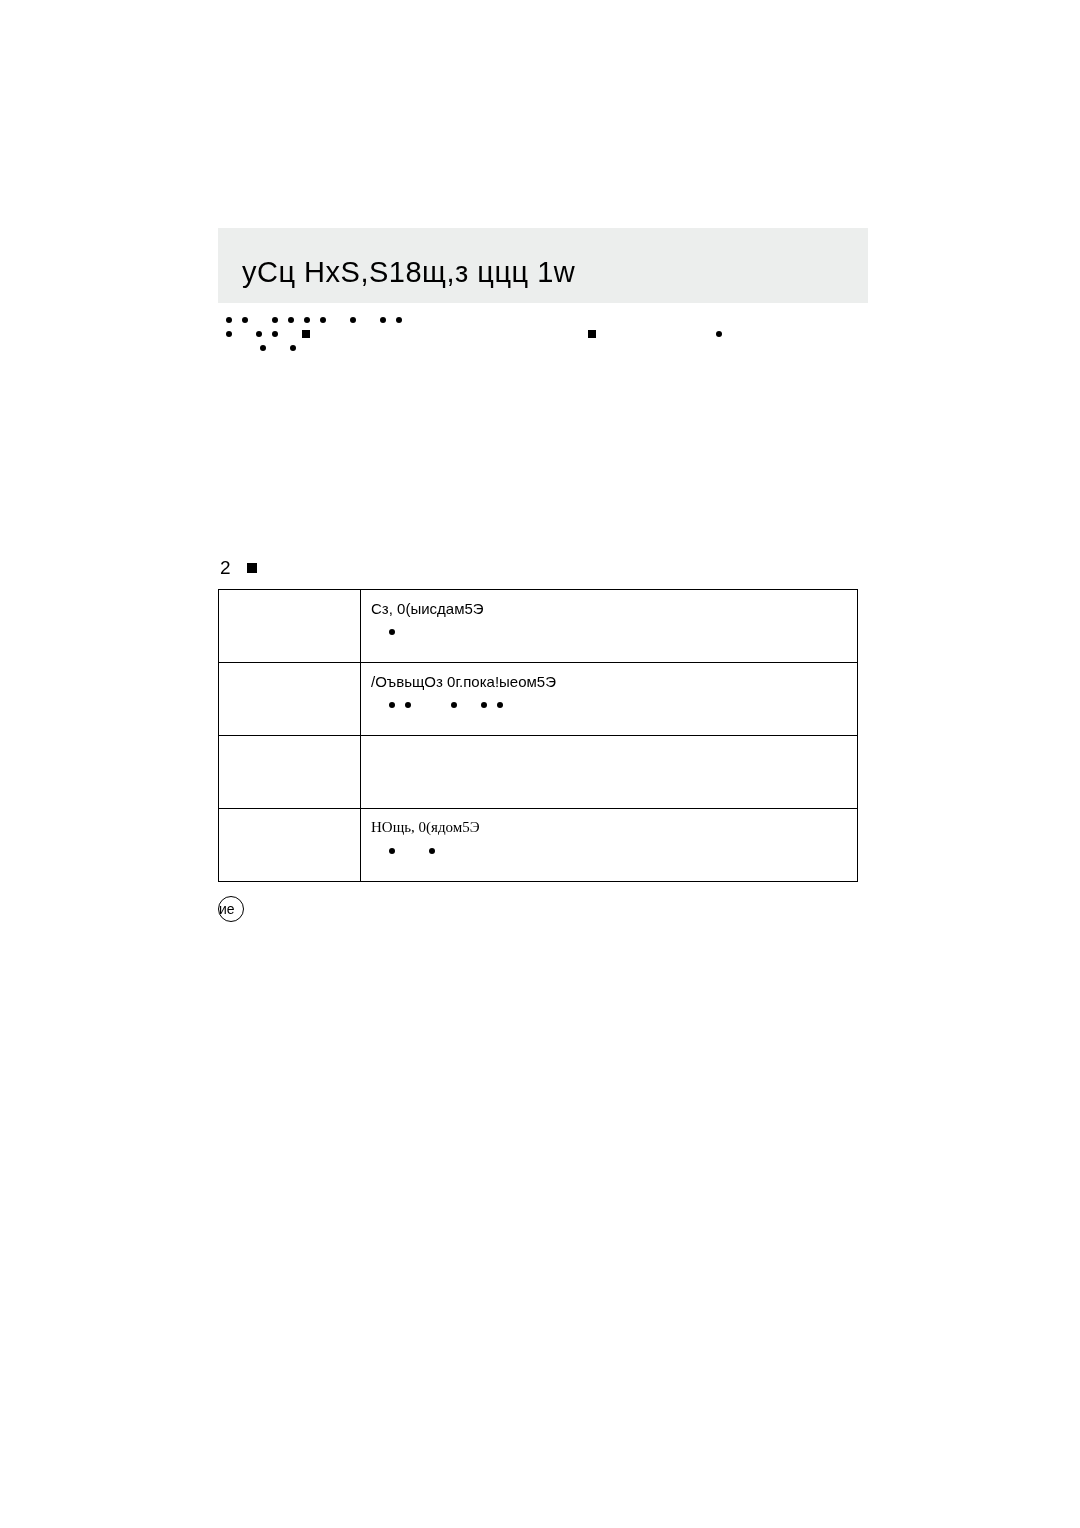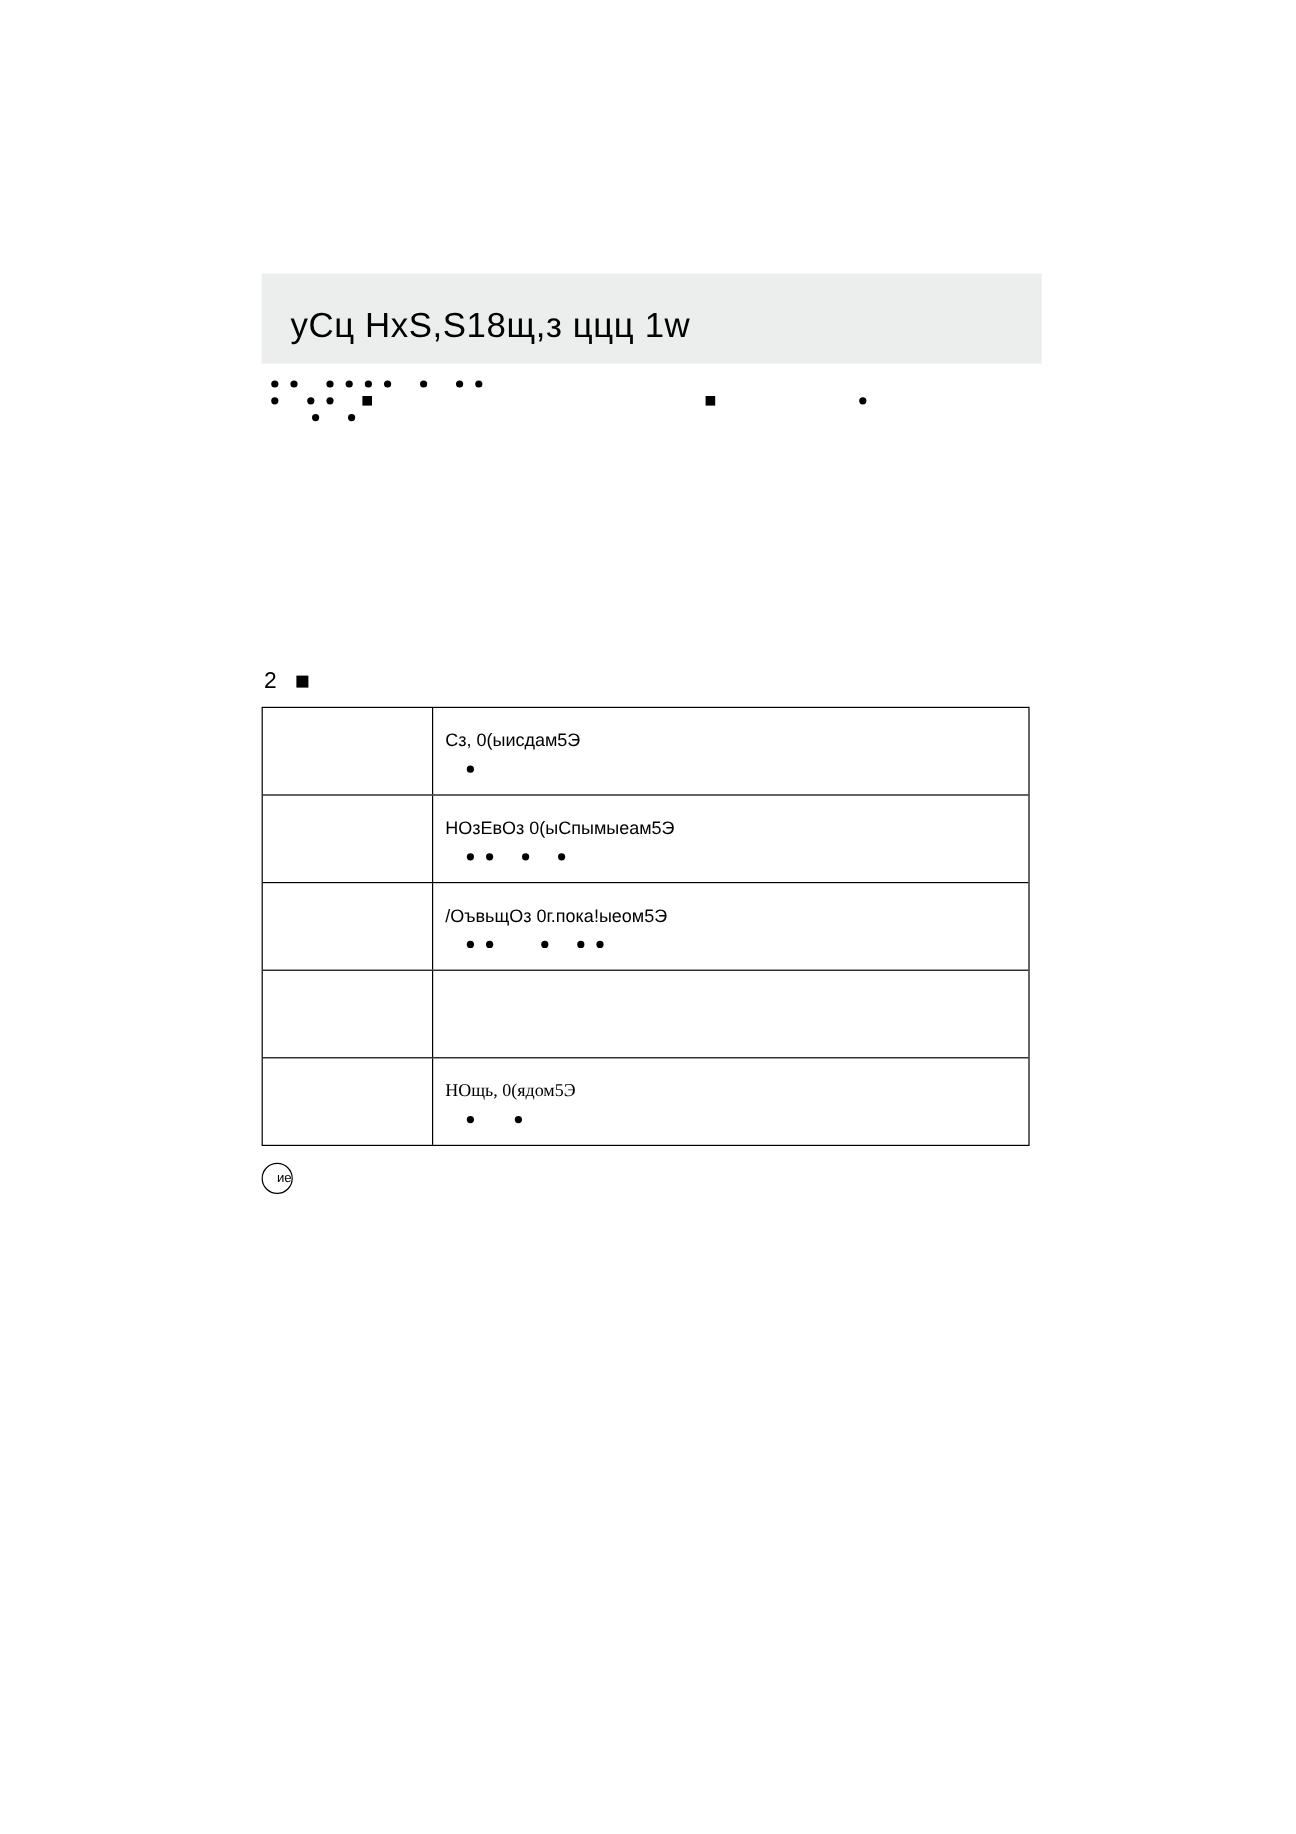--- a/index.html
+++ b/index.html
@@ -74,21 +74,20 @@
 
   .table {
     margin-top: 10px;
     border: 1px solid #000;
     border-collapse: collapse;
     width: 640px;
   }
   .row {
     display: flex;
     border-bottom: 1px solid #000;
-    align-items: center;
   }
   .row:last-child { border-bottom: none; font-family: Liberation Serif, serif; }
   .cell-left {
     width: 142px;
     border-right: 1px solid #000;
     min-height: 72px;
   }
   .cell-right {
     flex: 1;
     padding: 10px 10px 8px 10px;
@@ -109,22 +108,22 @@
   }
 
   .footer-circle {
     margin-top: 14px;
     width: 26px;
     height: 26px;
     border: 1px solid #000;
     border-radius: 50%;
     display: flex;
     align-items: center;
-    justify-content: flex-end;
-    font-size: 11px;
+    justify-content: flex-start;
+    font-size: 14px;
   }
 </style>
 </head>
 <body>
 
 <div class="page">
 
   <div class="header-band">
     <div class="header-title">уСц НхS,S18щ,з ццц 1w</div>
   </div>
@@ -173,34 +172,20 @@
     <div class="row">
       <div class="cell-left"></div>
       <div class="cell-right">
         <div class="cell-text">Сз, 0(ыисдам5Э</div>
         <div class="cell-dots">
             <span class="dot"></span>
           </div>
       </div>
     </div>
 
-    <div class="row">
-      <div class="cell-left"></div>
-      <div class="cell-right">
-        <div class="cell-text">НОзЕвОз 0(ыСпымыеам5Э</div>
-        <div class="cell-dots">
-          <span class="dot"></span>
-            <span class="dot"></span>
-          <span class="gap-sm"></span>
-          <span class="dot"></span>
-          <span class="gap-sm"></span>
-          <span class="dot"></span>
-        </div>
-      </div>
-    </div>
 
 
     <div class="row">
       <div class="cell-left"></div>
       <div class="cell-right">
         <div class="cell-text">/ОъвьщОз 0г.пока!ыеом5Э</div>
         <div class="cell-dots">
           <span class="dot"></span>
             <span class="dot"></span>
           <span style="width:20px"></span>

